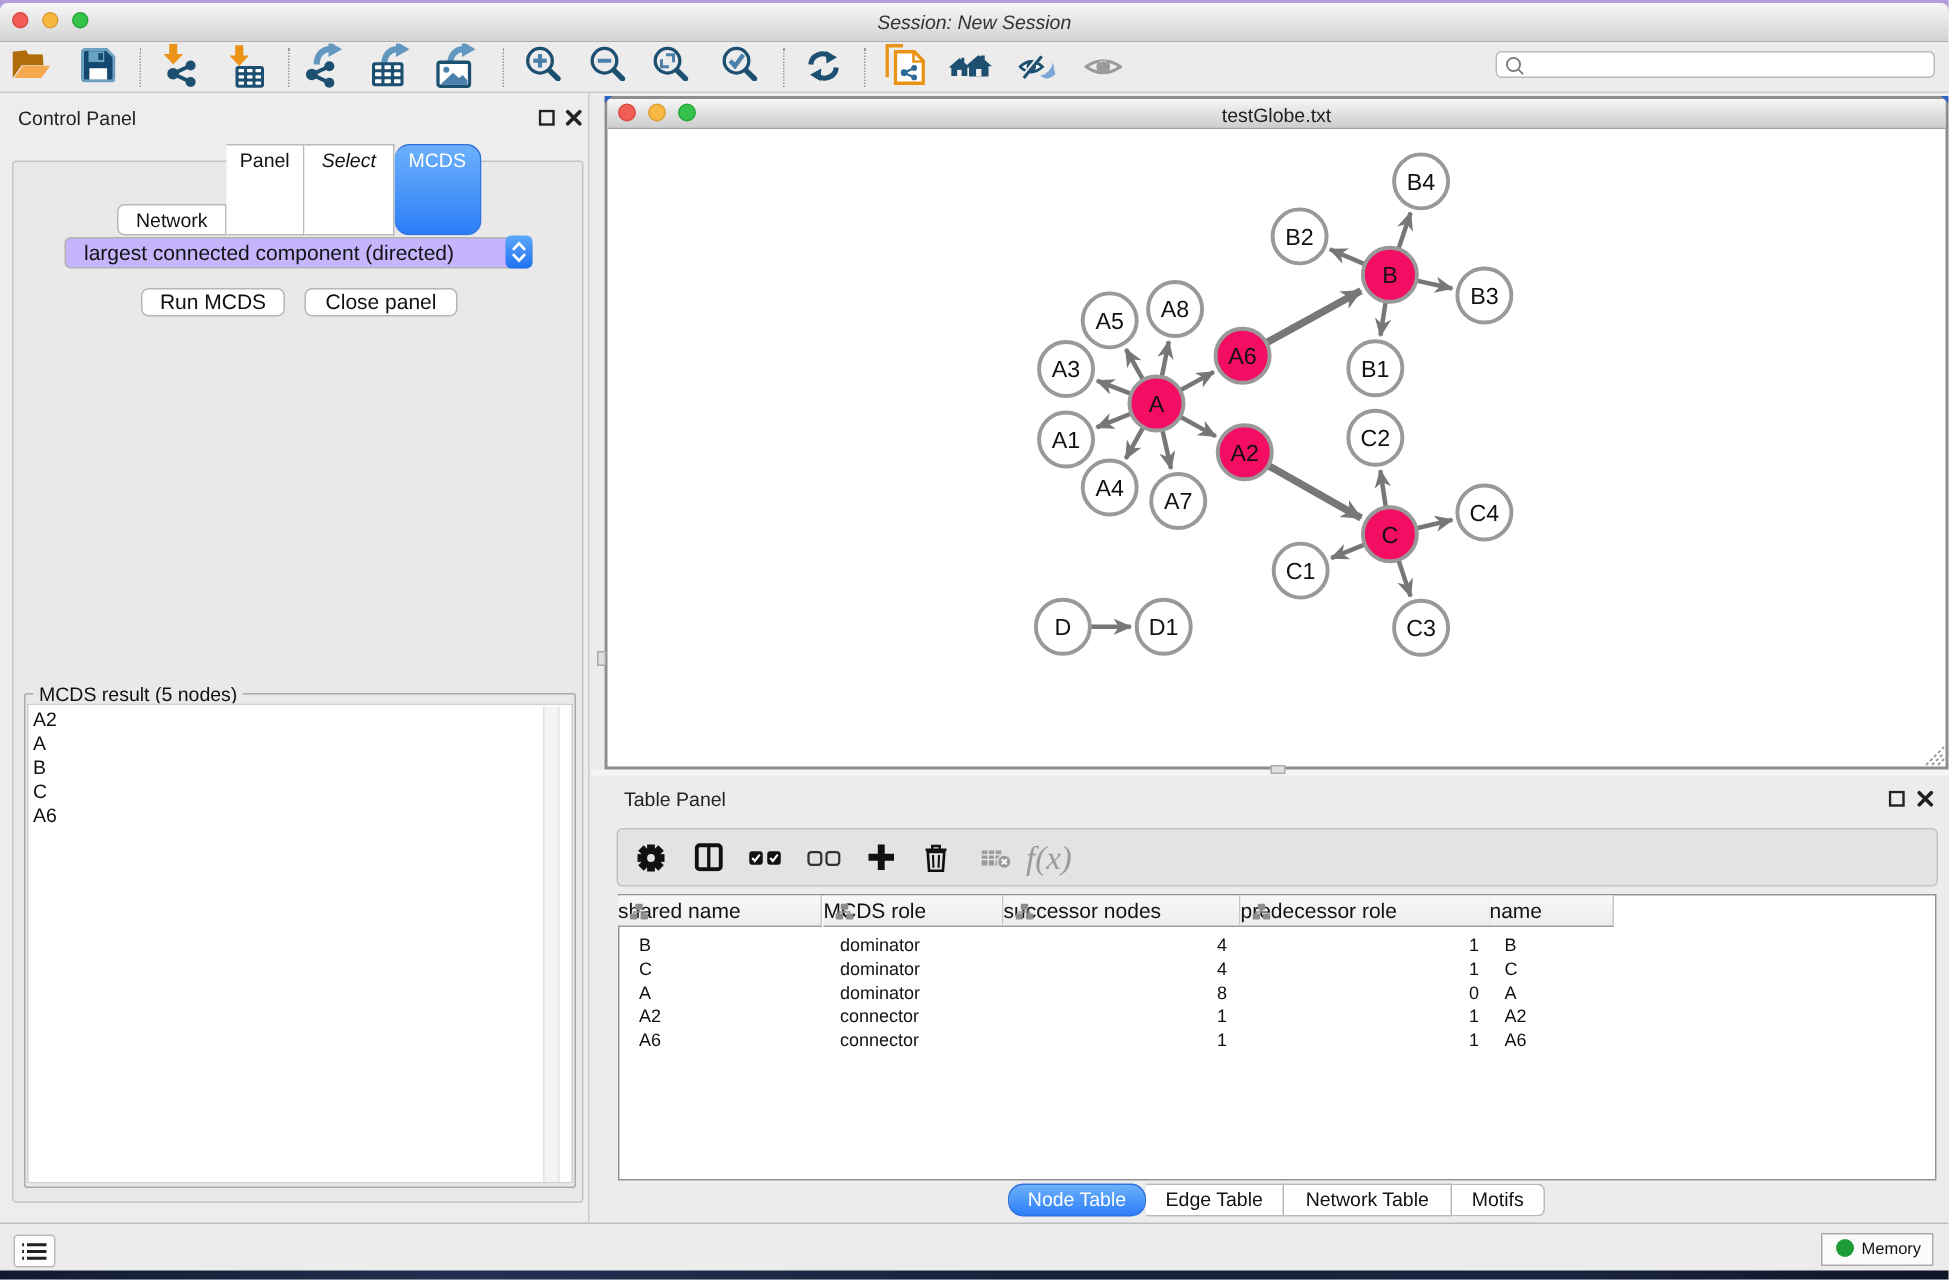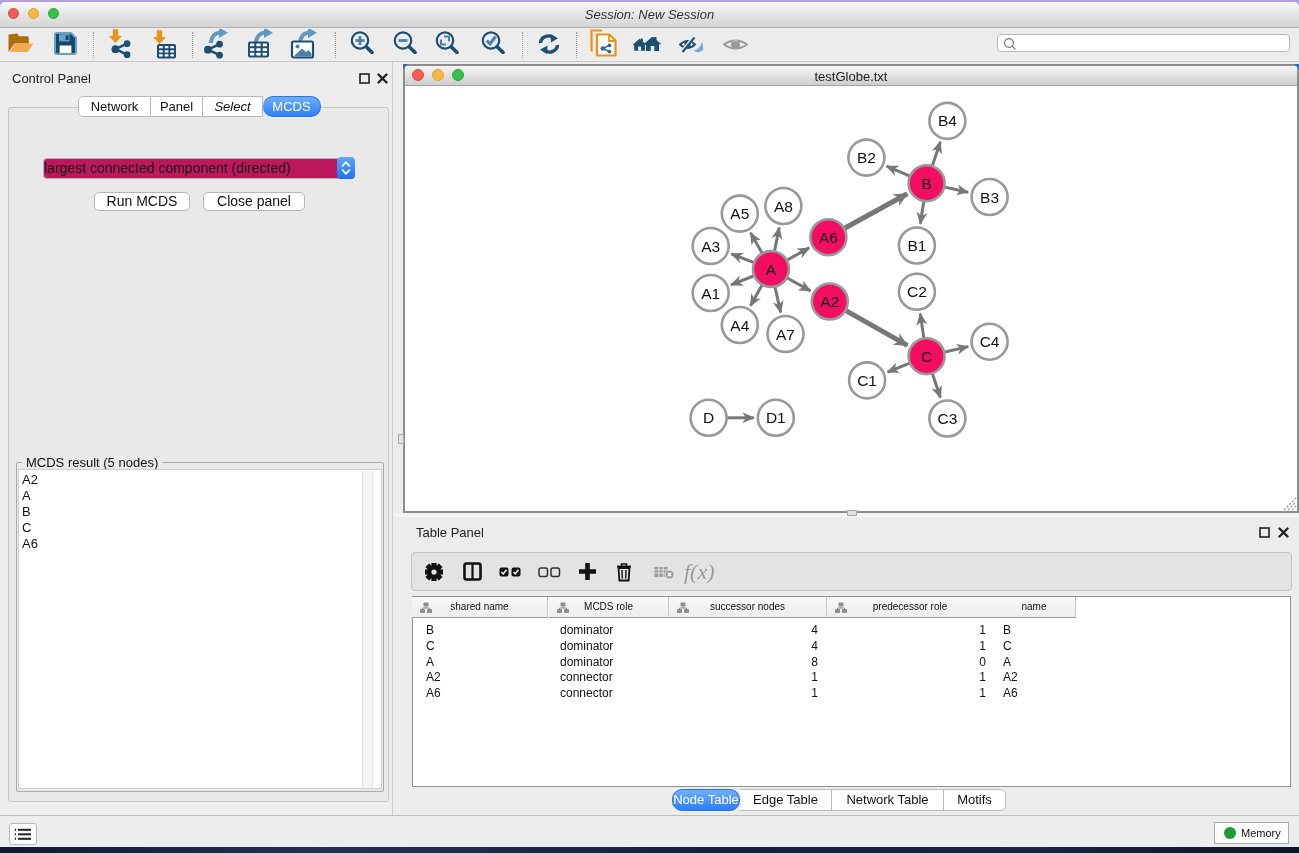--- a/index.html
+++ b/index.html
@@ -20,39 +20,39 @@
 
 #leftdock { left:0; top:62px; width:392px; height:753px; background:#ededed; }
 #cp-title { left:12px; top:71px; font-size:13px; color:#222; }
 #cp-box { left:8px; top:107px; width:381px; height:695px; background:#e9e9e9; border:1px solid #c5c5c5; border-radius:3px; }
 .seg { position:absolute; display:flex; }
 .seg div { font-size:13px; color:#111; background:#fff; border:1px solid #b9b9b9; border-left-width:0; text-align:center; line-height:19px; }
 .seg div:first-child { border-left-width:1px; border-radius:5px 0 0 5px; }
 .seg div:last-child { border-radius:0 5px 5px 0; }
 .seg div.sel { background:linear-gradient(#6cb0fb,#2d7ef8); color:#fff; border-color:#2d72e0; border-radius:10px; }
 #opt-label { left:8px; top:136px; width:381px; text-align:center; font-size:14px; color:#111; }
-#combo { left:43px; top:158px; width:312px; height:21px; background:#be185d; border:1px solid #b3b3b3; border-radius:4px; font-size:14px; line-height:19px; color:#111; }
+#combo { left:43px; top:158px; width:312px; height:21px; background:#c4b5fd; border:1px solid #b3b3b3; border-radius:4px; font-size:14px; line-height:19px; padding-left:12px; color:#111; }
 #stepper { left:337px; top:157px; width:18px; height:22px; background:linear-gradient(#5ca7fb,#1f72f2); border-radius:4px; }
 .btn { position:absolute; height:19px; background:#fff; border:1px solid #b6b6b6; border-radius:5px; font-size:14px; color:#111; text-align:center; line-height:17px; }
 #groupbox { left:16px; top:462px; width:368px; height:330px; border:1px solid #ababab; border-radius:2px; }
 #gb-label { left:22px; top:455px; font-size:13px; color:#111; background:#e9e9e9; padding:0 4px; }
 #mcds-list { left:18px; top:469px; width:364px; height:320px; background:#fff; border:1px solid #cfcfcf; font-size:13px; color:#111; padding:2px 0 0 3px; line-height:16px; }
 #mcds-scroll { left:362px; top:471px; width:11px; height:317px; background:#f4f4f4; border-left:1px solid #e2e2e2; border-right:1px solid #e2e2e2; }
 
 #rightbg { left:392px; top:62px; width:907px; height:753px; background:#ececec; }
 #vsplit { left:392px; top:62px; width:1px; height:753px; background:#cccccc; }
 
 #netwin { left:403px; top:64px; width:896px; height:449px; border:2px solid #8d8d8d; background:#fff; }
 #net-titlebar { left:405px; top:66px; width:892px; height:20px; background:linear-gradient(#f6f6f6,#cdcdcd); border-bottom:1px solid #a2a2a2; }
 #net-title { left:405px; top:69px; width:892px; text-align:center; font-size:13px; color:#222; }
 
 #tp-title { left:416px; top:525px; font-size:13px; color:#222; }
 #tp-toolbar { left:411px; top:552px; width:881px; height:39px; background:#e3e3e3; border:1px solid #c2c2c2; border-radius:4px; }
 #tbl { left:412px; top:596px; width:879px; height:191px; background:#fff; border:1px solid #919191; }
-.th { position:absolute; top:597px; height:21px; background:linear-gradient(#f8f8f8,#ededed); border-right:1px solid #c6c6c6; border-bottom:1px solid #9b9b9b; font-size:10px; color:#111; text-align:center; line-height:20px; }
+.th { position:absolute; top:597px; height:21px; background:linear-gradient(#f8f8f8,#ededed); border-right:1px solid #c6c6c6; border-bottom:1px solid #9b9b9b; font-size:14px; color:#111; text-align:left; line-height:20px; }
 .td { position:absolute; font-size:12px; color:#111; height:16px; line-height:16px; }
 
 
 #statusbar { left:0; top:815px; width:1299px; height:32px; background:#ececec; border-top:1px solid #bdbdbd; }
 #listbtn { left:9px; top:823px; width:28px; height:22px; background:#fdfdfd; border:1px solid #b9b9b9; border-radius:3px; }
 #membtn { left:1214px; top:822px; width:75px; height:22px; background:#fbfbfb; border:1px solid #ababab; font-size:11px; color:#111; line-height:20px; white-space:nowrap; }
 #wall-bottom { left:0; top:847px; width:1299px; height:6px; background:linear-gradient(90deg,#111a30,#233052 25%,#16203a 55%,#1a2440 80%,#0e1526); }
 </style>
 </head>
 <body>
@@ -214,21 +214,21 @@
 <div class="abs" id="leftdock"></div>
 <div class="abs" id="cp-title">Control Panel</div>
 <svg class="abs" style="left:359px;top:73px" width="11" height="11" viewBox="0 0 11 11">
       <rect x="1" y="1" width="9" height="9" fill="none" stroke="#222" stroke-width="1.6"></rect>
     </svg>
     <svg class="abs" style="left:377px;top:73px" width="11" height="11" viewBox="0 0 11 11">
       <path d="M1.5 1.5 L9.5 9.5 M9.5 1.5 L1.5 9.5" stroke="#222" stroke-width="2.4" stroke-linecap="round"></path>
     </svg>
 <div class="abs" id="cp-box"></div>
 <div class="seg" style="left:78px;top:96px;">
-  <div style="width:73px;">Network</div>
+  <div style="width:73px;margin-top:40px;">Network</div>
   <div style="width:52px;">Panel</div>
   <div style="width:60px;font-style:italic;">Select</div>
   <div class="sel" style="width:58px;">MCDS</div>
 </div>
 <div class="abs" id="combo">largest connected component (directed)</div>
 <div class="abs" id="stepper"></div>
 <svg class="abs" style="left:337px;top:157px" width="18" height="22" viewBox="0 0 18 22">
       <path d="M5.5 9 L9 5.2 L12.5 9" fill="none" stroke="#fff" stroke-width="1.8" stroke-linecap="round" stroke-linejoin="round"></path>
       <path d="M5.5 13 L9 16.8 L12.5 13" fill="none" stroke="#fff" stroke-width="1.8" stroke-linecap="round" stroke-linejoin="round"></path>
     </svg>
@@ -444,21 +444,21 @@
 <div class="td" style="left:560px;top:669px;">connector</div>
 <div class="td" style="left:718px;top:669px;width:100px;text-align:right;">1</div>
 <div class="td" style="left:886px;top:669px;width:100px;text-align:right;">1</div>
 <div class="td" style="left:1003px;top:669px;">A2</div>
 <div class="td" style="left:426px;top:685px;">A6</div>
 <div class="td" style="left:560px;top:685px;">connector</div>
 <div class="td" style="left:718px;top:685px;width:100px;text-align:right;">1</div>
 <div class="td" style="left:886px;top:685px;width:100px;text-align:right;">1</div>
 <div class="td" style="left:1003px;top:685px;">A6</div>
 <div class="seg" style="left:672px;top:789px;">
-  <div class="sel" style="width:68px;line-height:20px;">Node Table</div>
+  <div class="sel" style="width:92px;line-height:20px;">Node Table</div>
   <div style="width:92px;line-height:20px;">Edge Table</div>
   <div style="width:112px;line-height:20px;">Network Table</div>
   <div style="width:62px;line-height:20px;">Motifs</div>
 </div>
 <div class="abs" id="statusbar"></div>
 <div class="abs" id="listbtn"></div>
 <svg class="abs" style="left:14px;top:828px" width="18" height="13" viewBox="0 0 18 13">
       <g stroke="#222" stroke-width="2">
         <line x1="0.8" y1="1.8" x2="2" y2="1.8"></line>
         <line x1="4" y1="1.8" x2="17" y2="1.8"></line>

